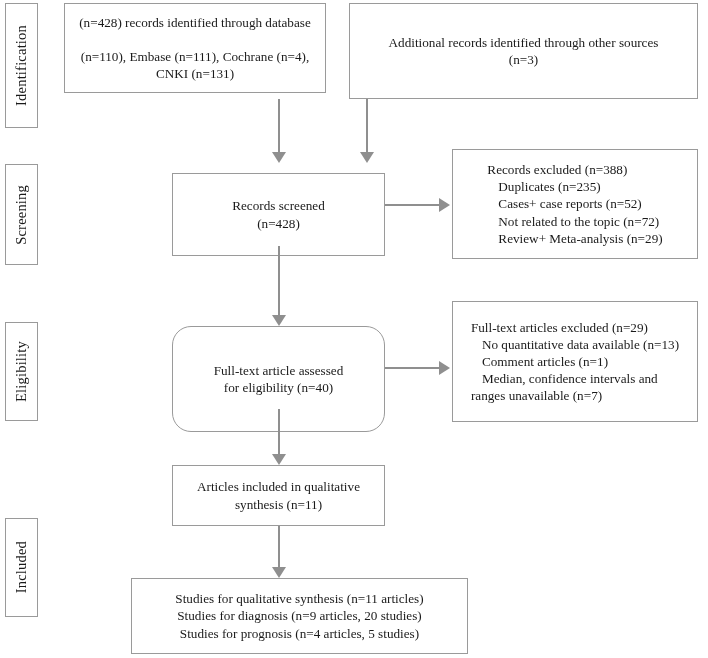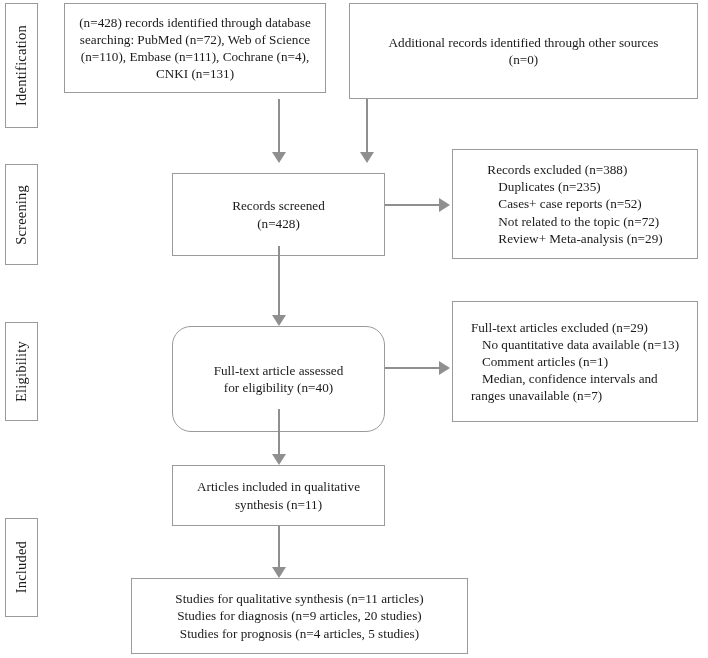--- a/index.html
+++ b/index.html
@@ -93,30 +93,30 @@
     <span>Eligibility</span>
   </div>
 
   <div class="stage-label" style="left:5px; top:518px; width:33px; height:99px;">
     <span>Included</span>
   </div>
 
   <div class="box center" style="left:64px; top:3px; width:262px; height:90px;">
     <div class="box-text">
       <span>(n=428) records identified  through database</span><br>
-      <span>searching: PubMed (n=72), Web of Science</span><br>
+      <br>
       <span>(n=110), Embase (n=111), Cochrane (n=4),</span><br>
       <span>CNKI (n=131)</span>
     </div>
   </div>
 
   <div class="box center" style="left:349px; top:3px; width:349px; height:96px;">
     <div class="box-text">
       <span>Additional records identified through other sources</span><br>
-      <span>(n=0)</span>
+      <span>(n=3)</span>
     </div>
   </div>
 
   <div class="vline" style="left:278px; top:99px; height:56px;"></div>
   <div class="arrow-down" style="left:272px; top:152px;"></div>
 
   <div class="vline" style="left:366px; top:99px; height:56px;"></div>
   <div class="arrow-down" style="left:360px; top:152px;"></div>
 
   <div class="box center" style="left:172px; top:173px; width:213px; height:83px;">

